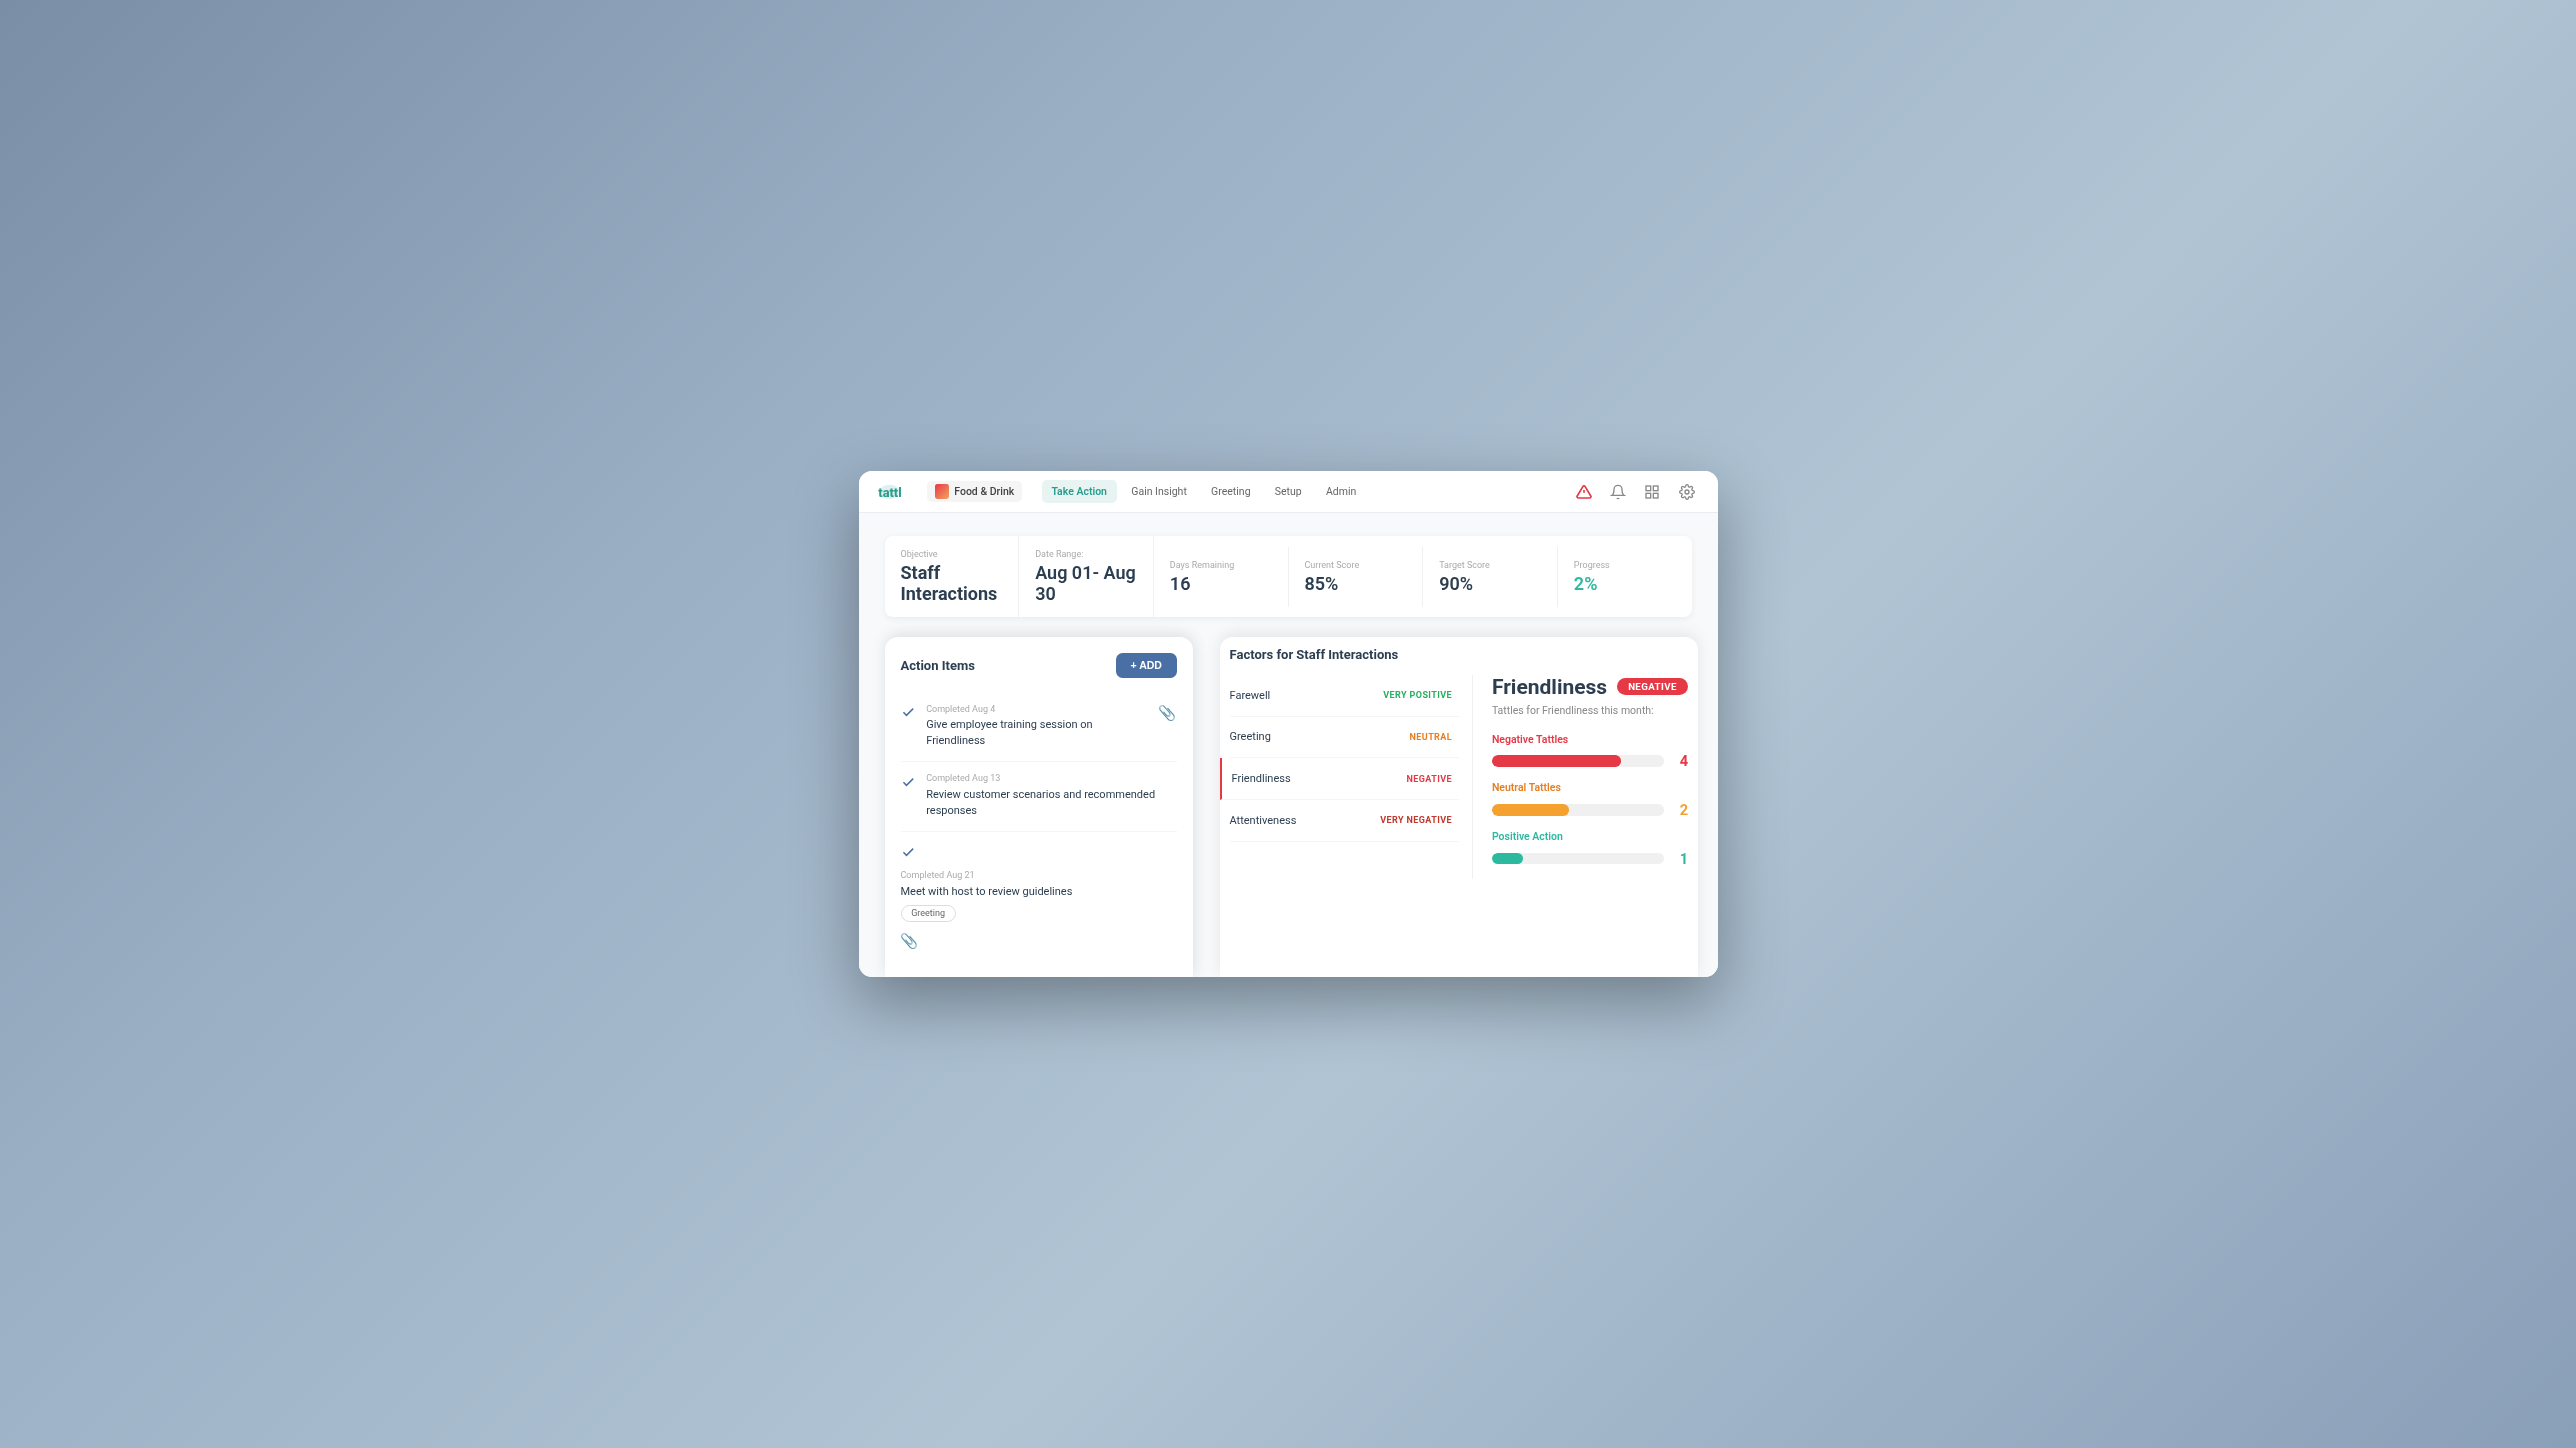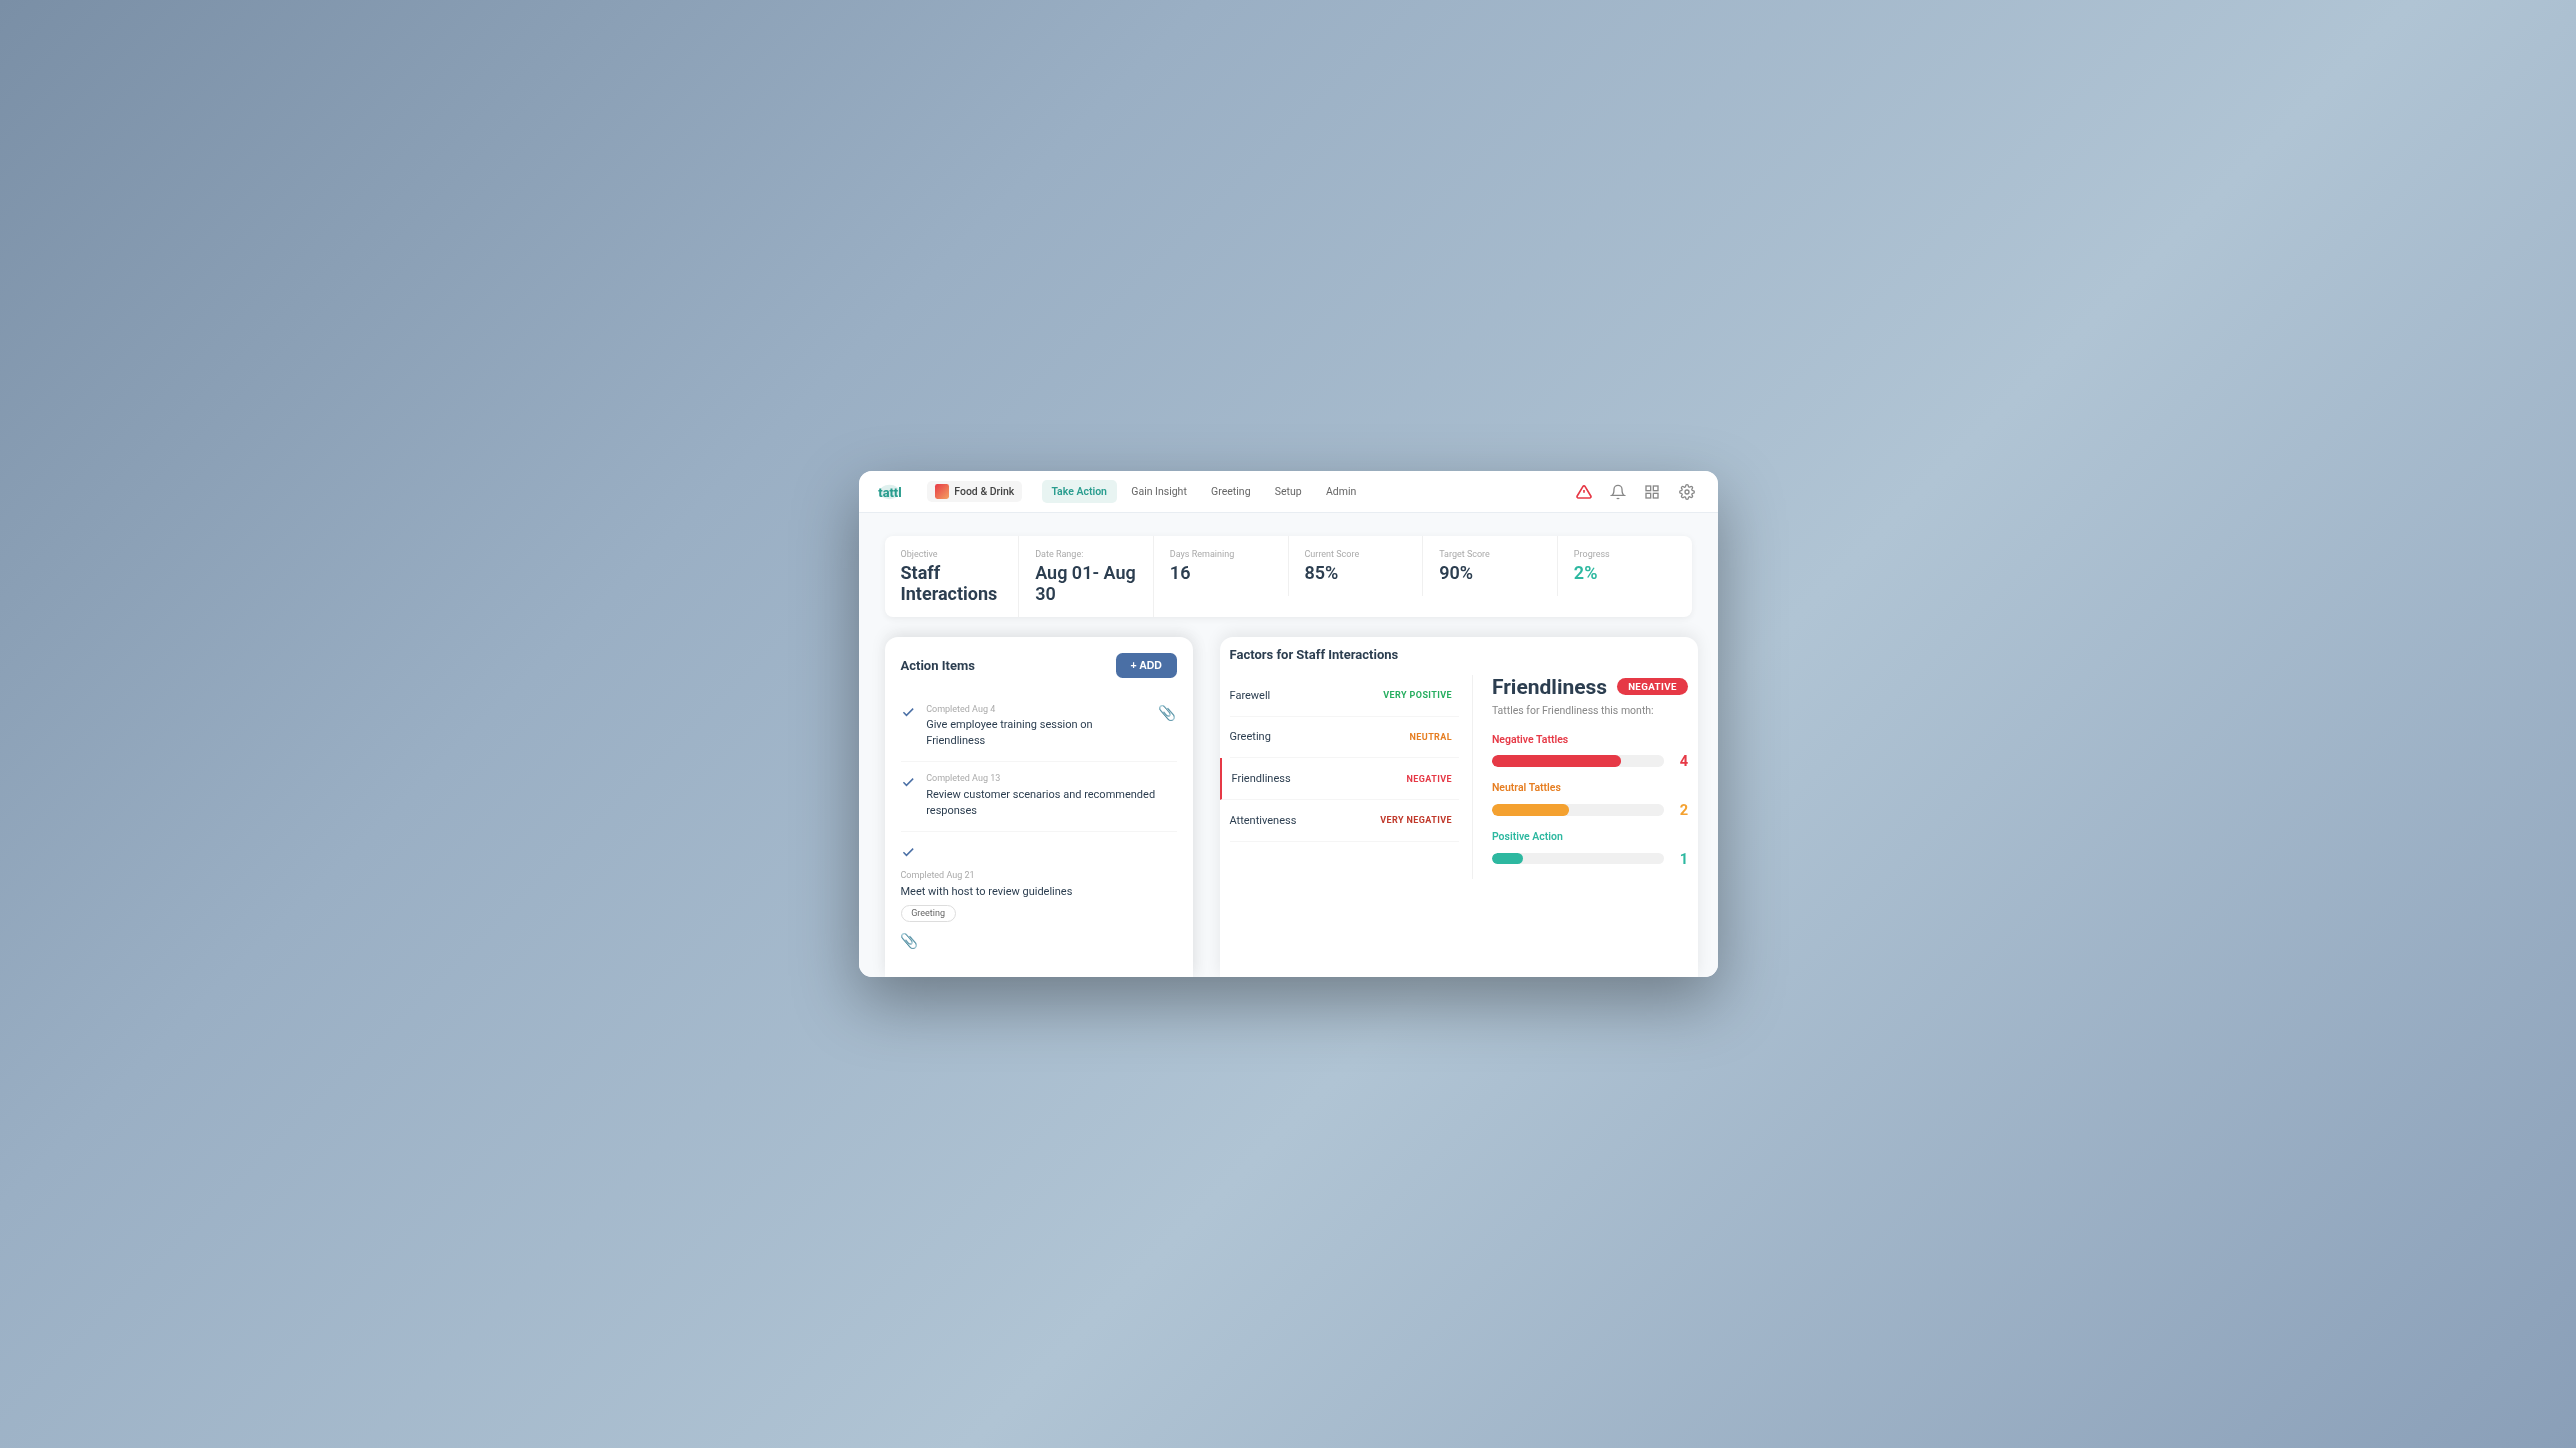--- a/index.html
+++ b/index.html
@@ -100,21 +100,21 @@
     .page-title {
       font-size: 26px;
       font-weight: 700;
       color: #2c3e50;
       margin-bottom: 16px;
     }
     .metrics-bar {
       background: #ffffff;
       border-radius: 8px;
       display: flex;
-      align-items: flex-start;
+      align-items: center;
       padding: 0;
       box-shadow: 0 1.6px 6.5px rgba(0,0,0,0.06);
       margin-bottom: 8px;
       overflow: hidden;
     }
     .metric-item {
       flex: 1;
       padding: 13px 16px;
       border-right: 0.8px solid #f0f0f0;
     }

